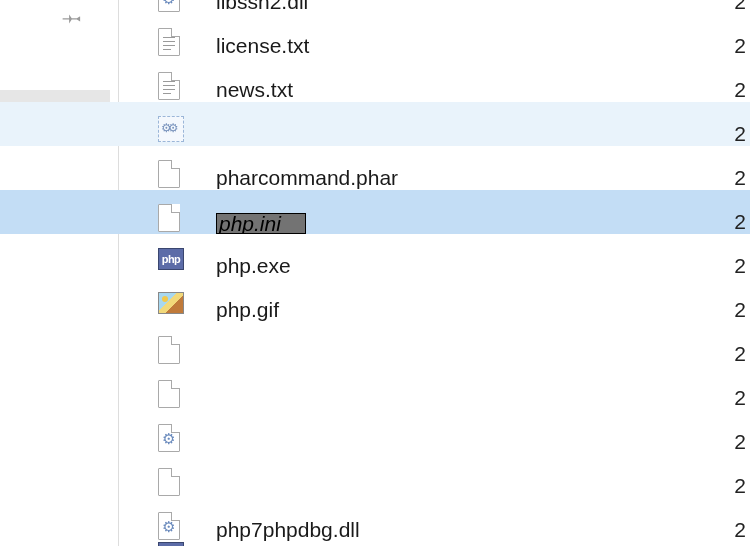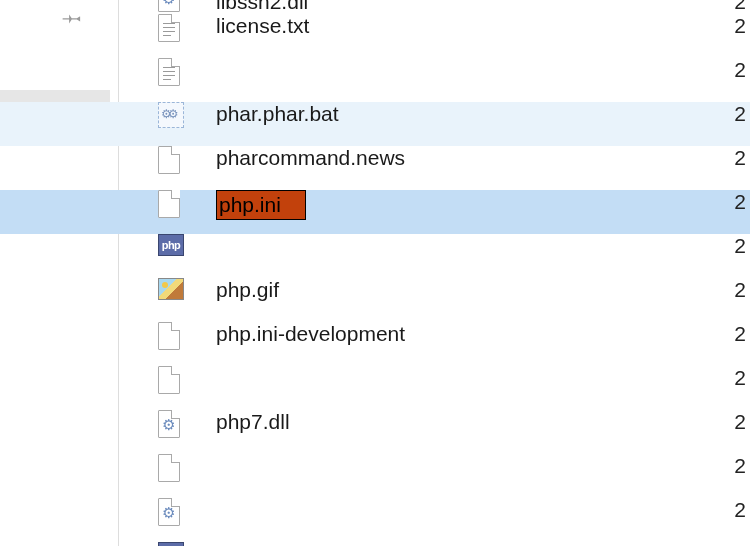--- a/index.html
+++ b/index.html
@@ -46,21 +46,21 @@
       background: #ddd;
     }
     .main {
       position: absolute;
       left: 146px;
       top: 0;
       right: 0;
     }
     .row {
       display: flex;
-      align-items: flex-start;
+      align-items: flex-end;
       height: 44px;
       position: relative;
       padding-left: 12px;
     }
     .row.selected-light {
       background: #e9f3fb;
       margin-left: -146px;
       padding-left: 158px;
     }
     .row.selected-strong {
@@ -159,23 +159,24 @@
     .name {
       font-size: 21px;
       color: #1a1a1a;
     }
     .name-input {
       font-family: inherit;
       font-size: 21px;
       border: 1px solid #000;
       padding: 0 2px;
       width: 90px;
-      height: 30px;
+      height: 21px;
       outline: none;
-      background: #c2410c;
+      background: #737373;
+      font-style: italic;
     }
     .trail {
       position: absolute;
       right: 4px;
       font-size: 21px;
       color: #222;
     }
     .row.first { height: 24px; margin-top: -10px; align-items: flex-end; }
     .row.cut { height: 30px; overflow:hidden; align-items:flex-start; }
   </style>
@@ -205,86 +206,86 @@
       <div class="file-icon">
         <div class="doc-icon text"></div>
       </div>
       <span class="name">license.txt</span>
       <span class="trail">2</span>
     </div>
     <div class="row">
       <div class="file-icon">
         <div class="doc-icon text"></div>
       </div>
+      <span class="name">news.txt</span>
       <span class="trail">2</span>
     </div>
     <div class="row selected-light">
       <div class="file-icon">
         <div class="bat-icon"></div>
       </div>
-      <span class="name">phar.phar.bat</span>
-      <span class="trail">2</span>
-    </div>
-    <div class="row">
-      <div class="file-icon">
-        <div class="doc-icon"></div>
-      </div>
-      <span class="name">pharcommand.news</span>
+      <span class="trail">2</span>
+    </div>
+    <div class="row">
+      <div class="file-icon">
+        <div class="doc-icon"></div>
+      </div>
+      <span class="name">pharcommand.phar</span>
       <span class="trail">2</span>
     </div>
     <div class="row selected-strong">
       <div class="file-icon">
         <div class="doc-icon"></div>
       </div>
       <input class="name-input" value="php.ini" style="">
       <span class="trail">2</span>
     </div>
     <div class="row">
       <div class="file-icon">
         <div class="php-icon">php</div>
       </div>
+      <span class="name">php.exe</span>
       <span class="trail">2</span>
     </div>
     <div class="row">
       <div class="file-icon">
         <div class="pic-icon"></div>
       </div>
       <span class="name">php.gif</span>
       <span class="trail">2</span>
     </div>
     <div class="row">
       <div class="file-icon">
         <div class="doc-icon"></div>
       </div>
-      <span class="name">php.ini-development</span>
       <span class="trail">2</span>
     </div>
     <div class="row">
       <div class="file-icon">
         <div class="doc-icon"></div>
       </div>
       <span class="trail">2</span>
     </div>
     <div class="row">
       <div class="file-icon">
         <div class="doc-icon gear"></div>
       </div>
-      <span class="name">php7.dll</span>
       <span class="trail">2</span>
     </div>
     <div class="row">
       <div class="file-icon">
         <div class="doc-icon"></div>
       </div>
       <span class="trail">2</span>
     </div>
     <div class="row">
       <div class="file-icon">
         <div class="doc-icon gear"></div>
       </div>
+      <span class="name">php7phpdbg.dll</span>
       <span class="trail">2</span>
     </div>
     <div class="row cut">
       <div class="file-icon">
         <div class="php-icon">php</div>
       </div>
       <span class="name">php-cgi.exe</span>
       <span class="trail">2</span>
     </div>
   </div>

